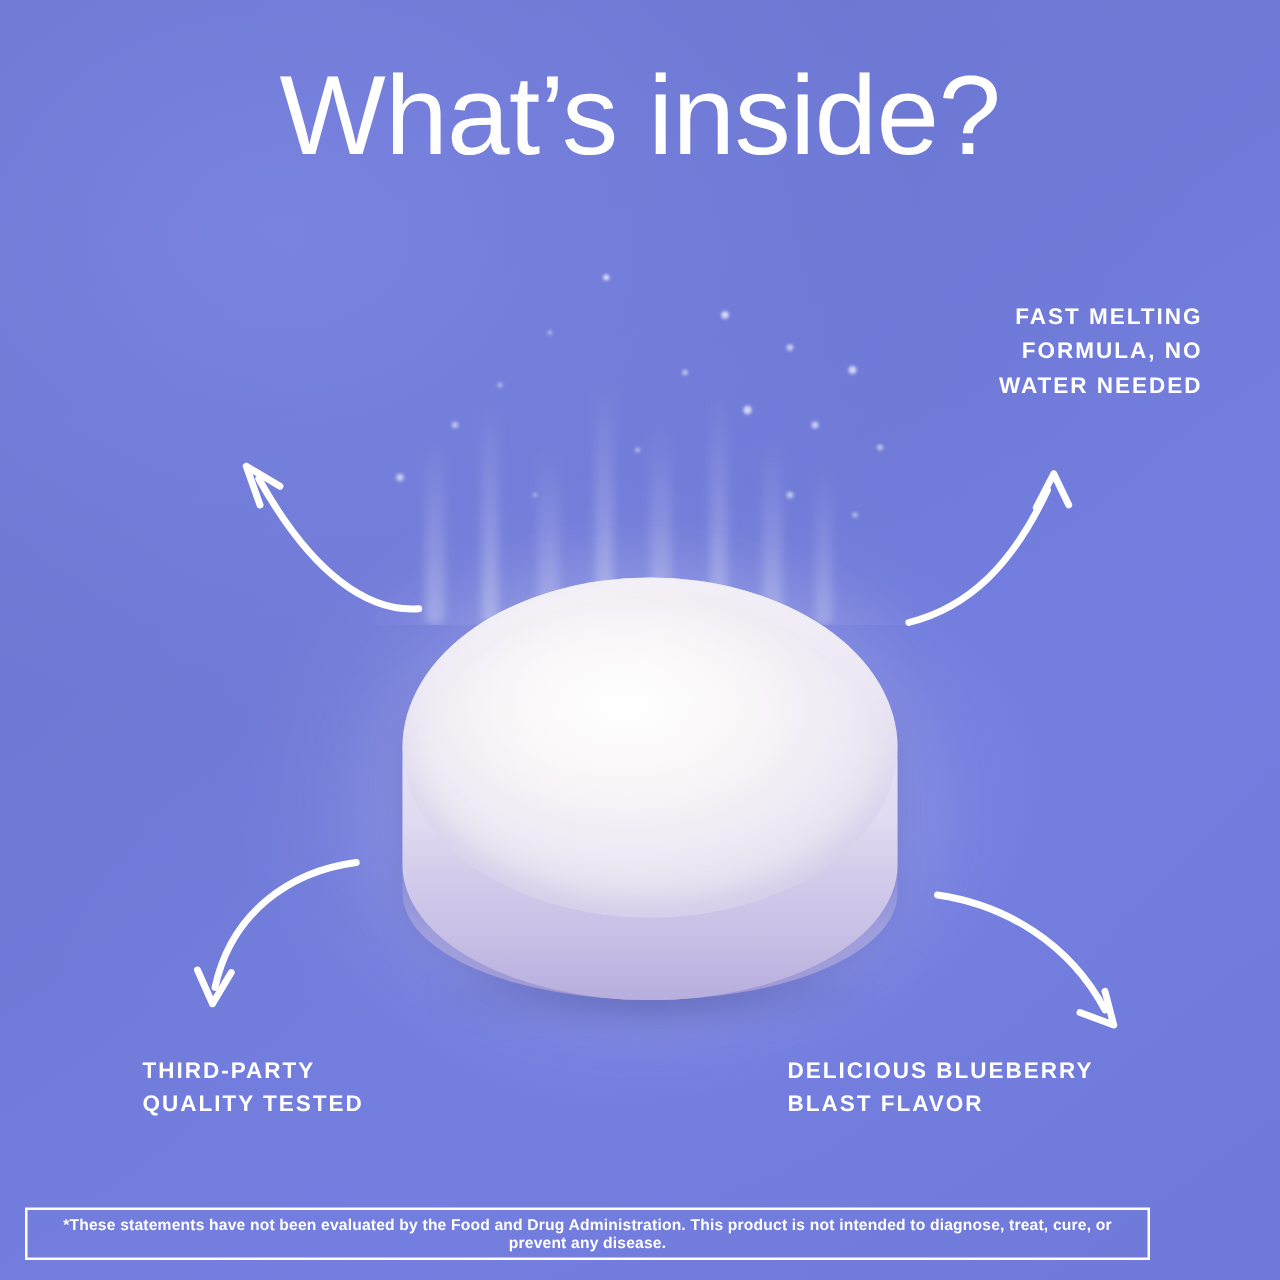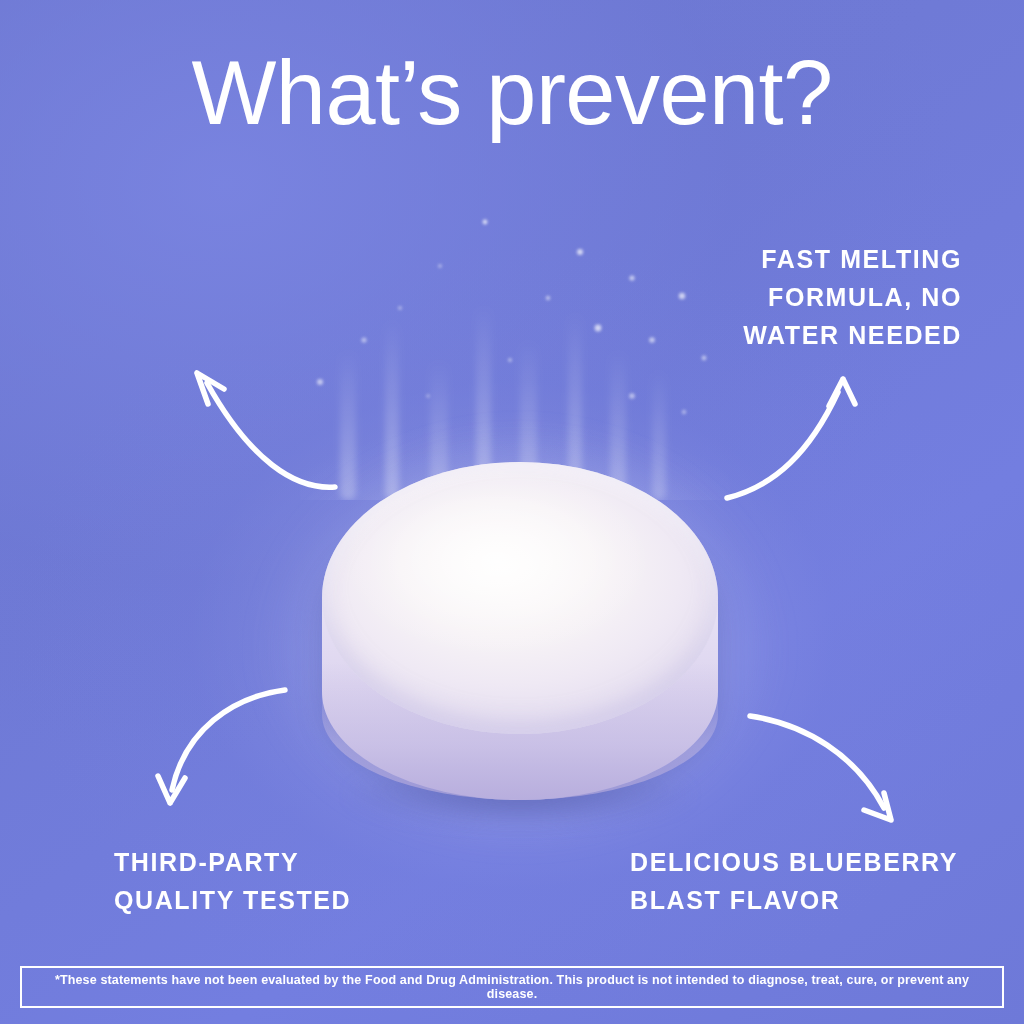--- a/index.html
+++ b/index.html
@@ -30,21 +30,21 @@
     font-size: 90px;
     line-height: 1.05;
     font-weight: 400;
     letter-spacing: -0.5px;
   }
 
   
   .label {
     position: absolute;
     color: #ffffff;
-    font-size: 25px;
+    font-size: 18px;
     font-weight: bold;
     letter-spacing: 1.6px;
     line-height: 1.52;
     white-space: pre-line;
   }
   .label-zinc       { left: 66px;  top: 278px; text-align: left; }
   .label-fast       { right: 62px; top: 240px; text-align: right; }
   .label-third      { left: 66px;  top: 843px; text-align: left; margin-left: 48px; }
   .label-flavor     { left: 630px; top: 843px; text-align: left; }
 
@@ -134,21 +134,21 @@
     position: absolute;
     inset: 0;
     pointer-events: none;
   }
 
   
   .disclaimer-box {
     position: absolute;
     left: 20px;
     top: 966px;
-    width: 984px;
+    width: 900px;
     height: 42px;
     border: 2px solid #ffffff;
     box-sizing: border-box;
     display: flex;
     align-items: center;
     justify-content: center;
   }
   .disclaimer-text {
     color: #ffffff;
     font-size: 12.5px;
@@ -156,21 +156,21 @@
     letter-spacing: 0.15px;
     text-align: center;
     padding: 0 10px;
   }
 </style>
 </head>
 <body>
 
 <div id="stage">
 
-  <div class="title">What’s prevent?</div>
+  <div class="title">What’s inside?</div>
 
   <div class="fizz">
     <svg width="470" height="300" viewBox="0 0 470 300" aria-hidden="true">
       <defs>
         <radialGradient id="plume" cx="50%" cy="100%" r="75%">
           <stop offset="0%" stop-color="#ffffff" stop-opacity="0.55"></stop>
           <stop offset="55%" stop-color="#e8e6fa" stop-opacity="0.18"></stop>
           <stop offset="100%" stop-color="#cfd0f4" stop-opacity="0"></stop>
         </radialGradient>
         <linearGradient id="streak" x1="0" y1="1" x2="0" y2="0">

